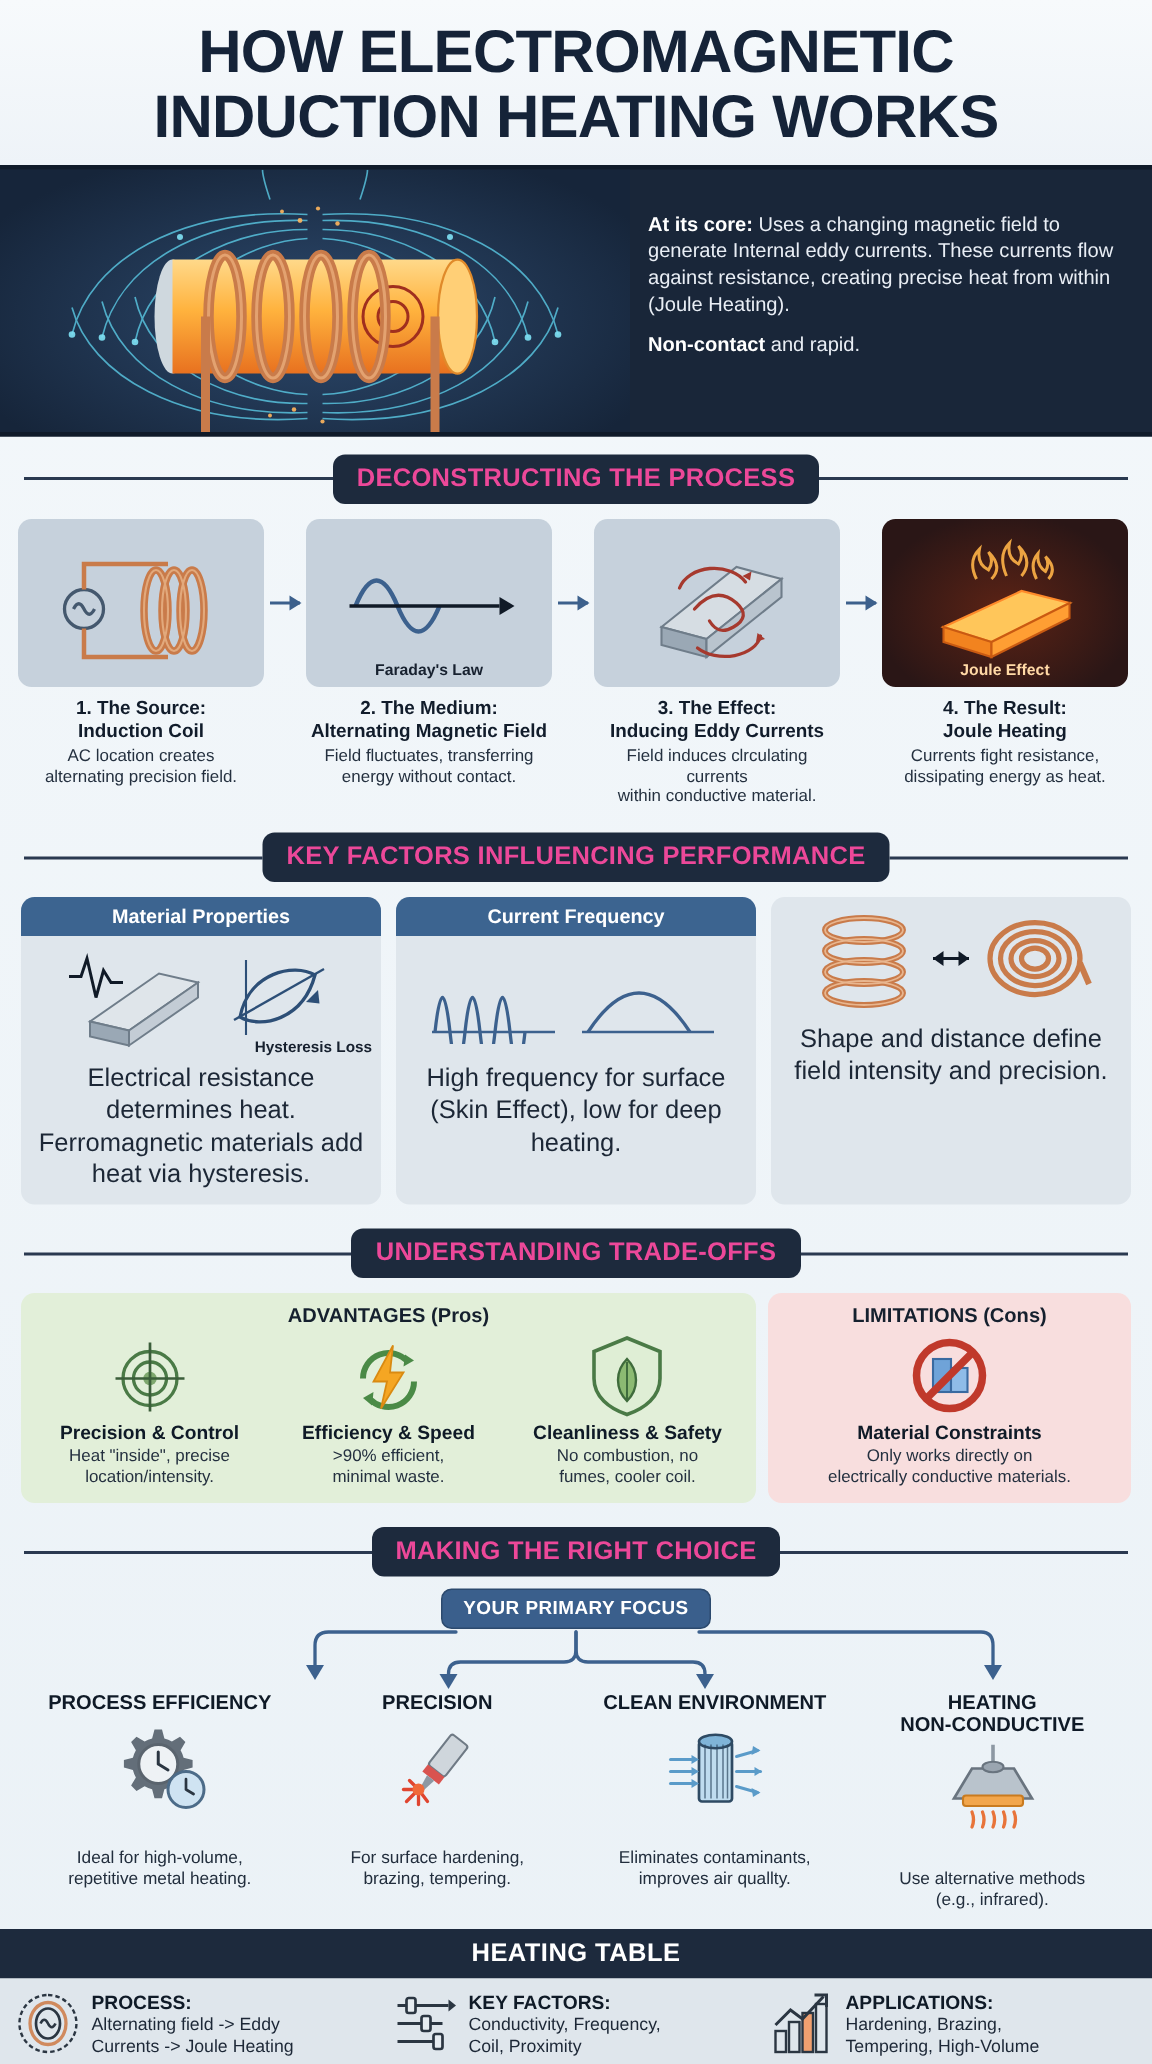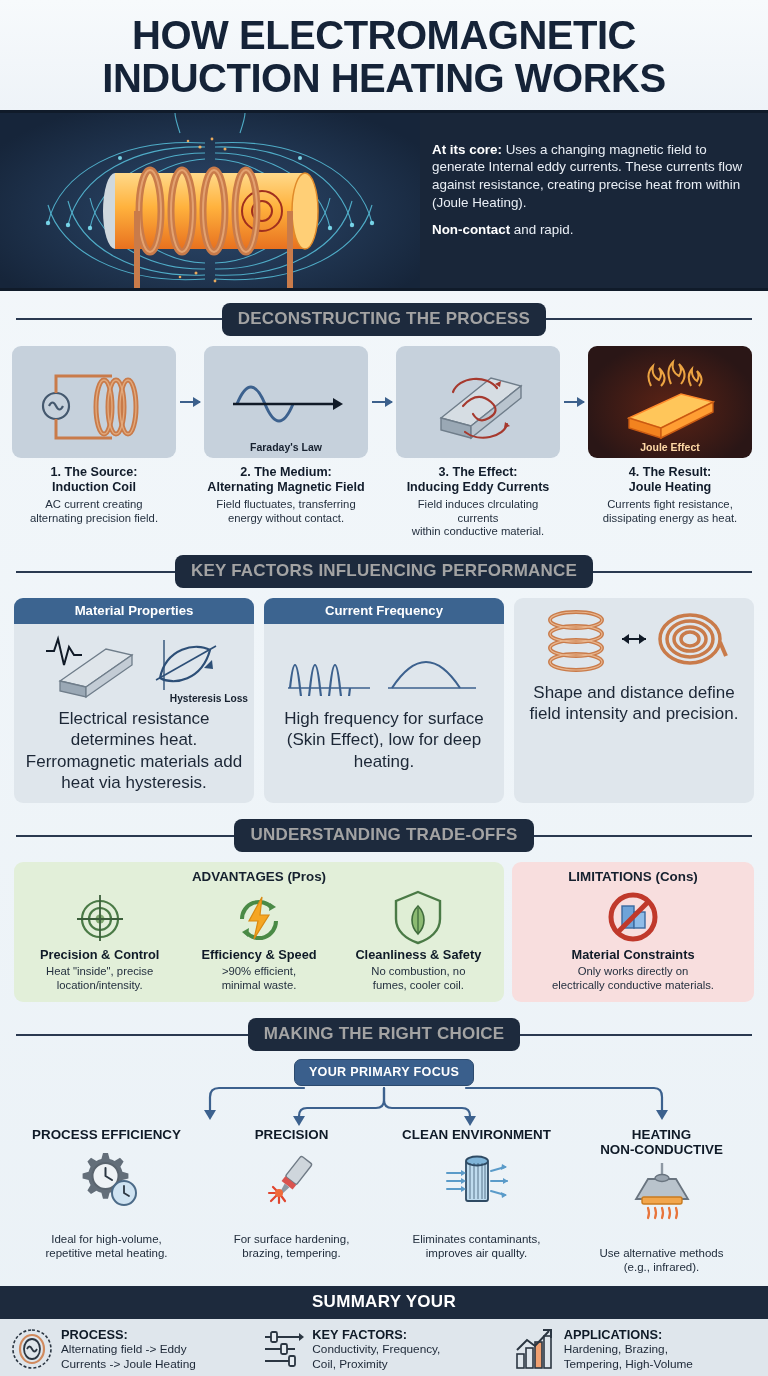--- a/index.html
+++ b/index.html
@@ -61,21 +61,21 @@
   
   .sec-head {
     display: flex;
     align-items: center;
     gap: 0;
     padding: 12px 16px 0;
   }
   .sec-head .rule { flex: 1; height: 2px; background: #2a3950; }
   .sec-head .pill {
     background: #1d2a3d;
-    color: #a3a3a3;
+    color: #ec4899;
     font-size: 17px;
     font-weight: 800;
     letter-spacing: .2px;
     padding: 6px 16px 7px;
     border-radius: 8px;
     text-transform: uppercase;
     white-space: nowrap;
   }
 
   
@@ -324,21 +324,21 @@
             <ellipse cx="94" cy="53" rx="8" ry="27"></ellipse>
           </g>
         </svg>
         <div class="step-badge"></div>
       </div>
       <div class="step-title">
         <div>1. The Source:</div>
         <div>Induction Coil</div>
       </div>
       <div class="step-desc">
-        <div>AC current creating</div>
+        <div>AC location creates</div>
         <div>alternating precision field.</div>
       </div>
     </div>
 
     <div class="arrow-gap">
         <div class="arr"></div>
       </div>
 
     <div class="step">
       <div class="step-card">
@@ -723,21 +723,21 @@
           </svg>
         </div>
         <div class="branch-desc">
           <div>Use alternative methods</div>
           <div>(e.g., infrared).</div>
         </div>
       </div>
     </div>
   </div>
 
-  <div class="sum-bar">SUMMARY YOUR</div>
+  <div class="sum-bar">HEATING TABLE</div>
   <div class="sum-body">
     <div class="sum-col">
       <div class="sum-ico">
         <svg width="42" height="42" viewBox="0 0 42 42">
           <path d="M21 2 a19 19 0 1 1 -0.1 0 Z" fill="none" stroke="#2b3642" stroke-width="1.6" stroke-dasharray="3 2"></path>
           <ellipse cx="21" cy="21" rx="12" ry="14" fill="none" stroke="#d08a5e" stroke-width="2.2"></ellipse>
           <ellipse cx="21" cy="21" rx="8" ry="10" fill="none" stroke="#2b3642" stroke-width="1.8"></ellipse>
           <path d="M16 21 q2.5 -5 5 0 t5 0" stroke="#2b3642" stroke-width="1.8" fill="none"></path>
         </svg>
       </div>

